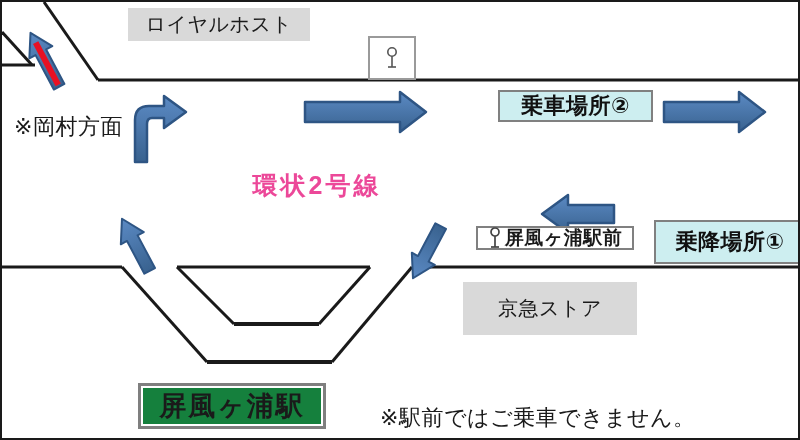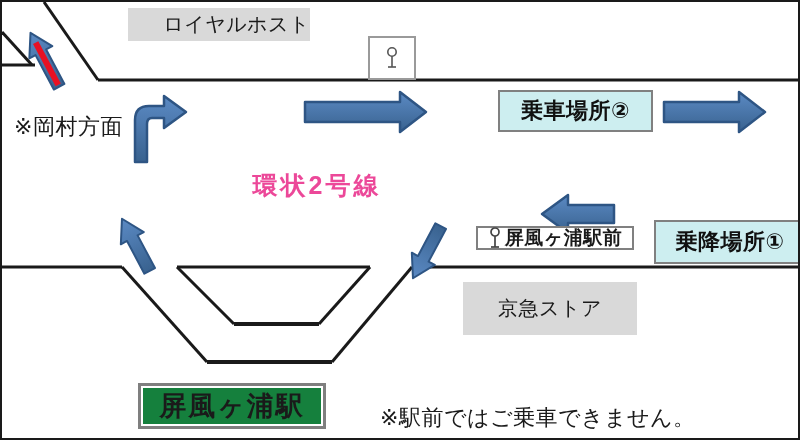--- a/index.html
+++ b/index.html
@@ -178,38 +178,38 @@
 
     <g transform="translate(135,245) rotate(-28)">
       <path d="M 0 -32 L 13 -10 L 6 -10 L 6 27 L -6 27 L -6 -10 L -13 -10 Z" fill="url(#gblue)" stroke="#2e5584" stroke-width="2" stroke-linejoin="round"></path>
     </g>
 
     <g transform="translate(426,248) rotate(-152)">
       <path d="M 0 -32 L 13 -10 L 6 -10 L 6 27 L -6 27 L -6 -10 L -13 -10 Z" fill="url(#gblue)" stroke="#2e5584" stroke-width="2" stroke-linejoin="round"></path>
     </g>
   </svg>
 
-  <div class="lbl place-gray" style="left:126px; top:6px; width:182px; height:33px;justify-content:flex-end;">
+  <div class="lbl place-gray" style="left:126px; top:6px; width:182px; height:33px;">
     <span>ロイヤルホスト</span>
   </div>
 
   <div class="signpost-frame" style="left:366px; top:34px; width:48px; height:44px;">
     <svg class="pole-icon" viewBox="0 0 14 22">
       <circle cx="7" cy="5" r="4.2" fill="none" stroke="#555555" stroke-width="1.6"></circle>
       <line x1="7" y1="9.2" x2="7" y2="20" stroke="#555555" stroke-width="1.6"></line>
       <line x1="3" y1="20" x2="11" y2="20" stroke="#555555" stroke-width="1.6"></line>
     </svg>
   </div>
 
 
   <div class="lbl note note-lg" style="left:12px; top:98px; width:130px; height:28px;">
     <span>※岡村方面</span>
   </div>
 
-  <div class="lbl callout-cyan" style="left:496px; top:88px; width:155px; height:42px;">
+  <div class="lbl callout-cyan" style="left:496px; top:88px; width:155px; height:32px;">
     <span>乗車場所②</span>
   </div>
 
   <div class="lbl road-name" style="left:236px; top:166px; width:158px; height:34px;">
     <span>環状2号線</span>
   </div>
 
   <div class="lbl callout-cyan" style="left:652px; top:218px; width:152px; height:44px;">
     <span>乗降場所①</span>
   </div>

